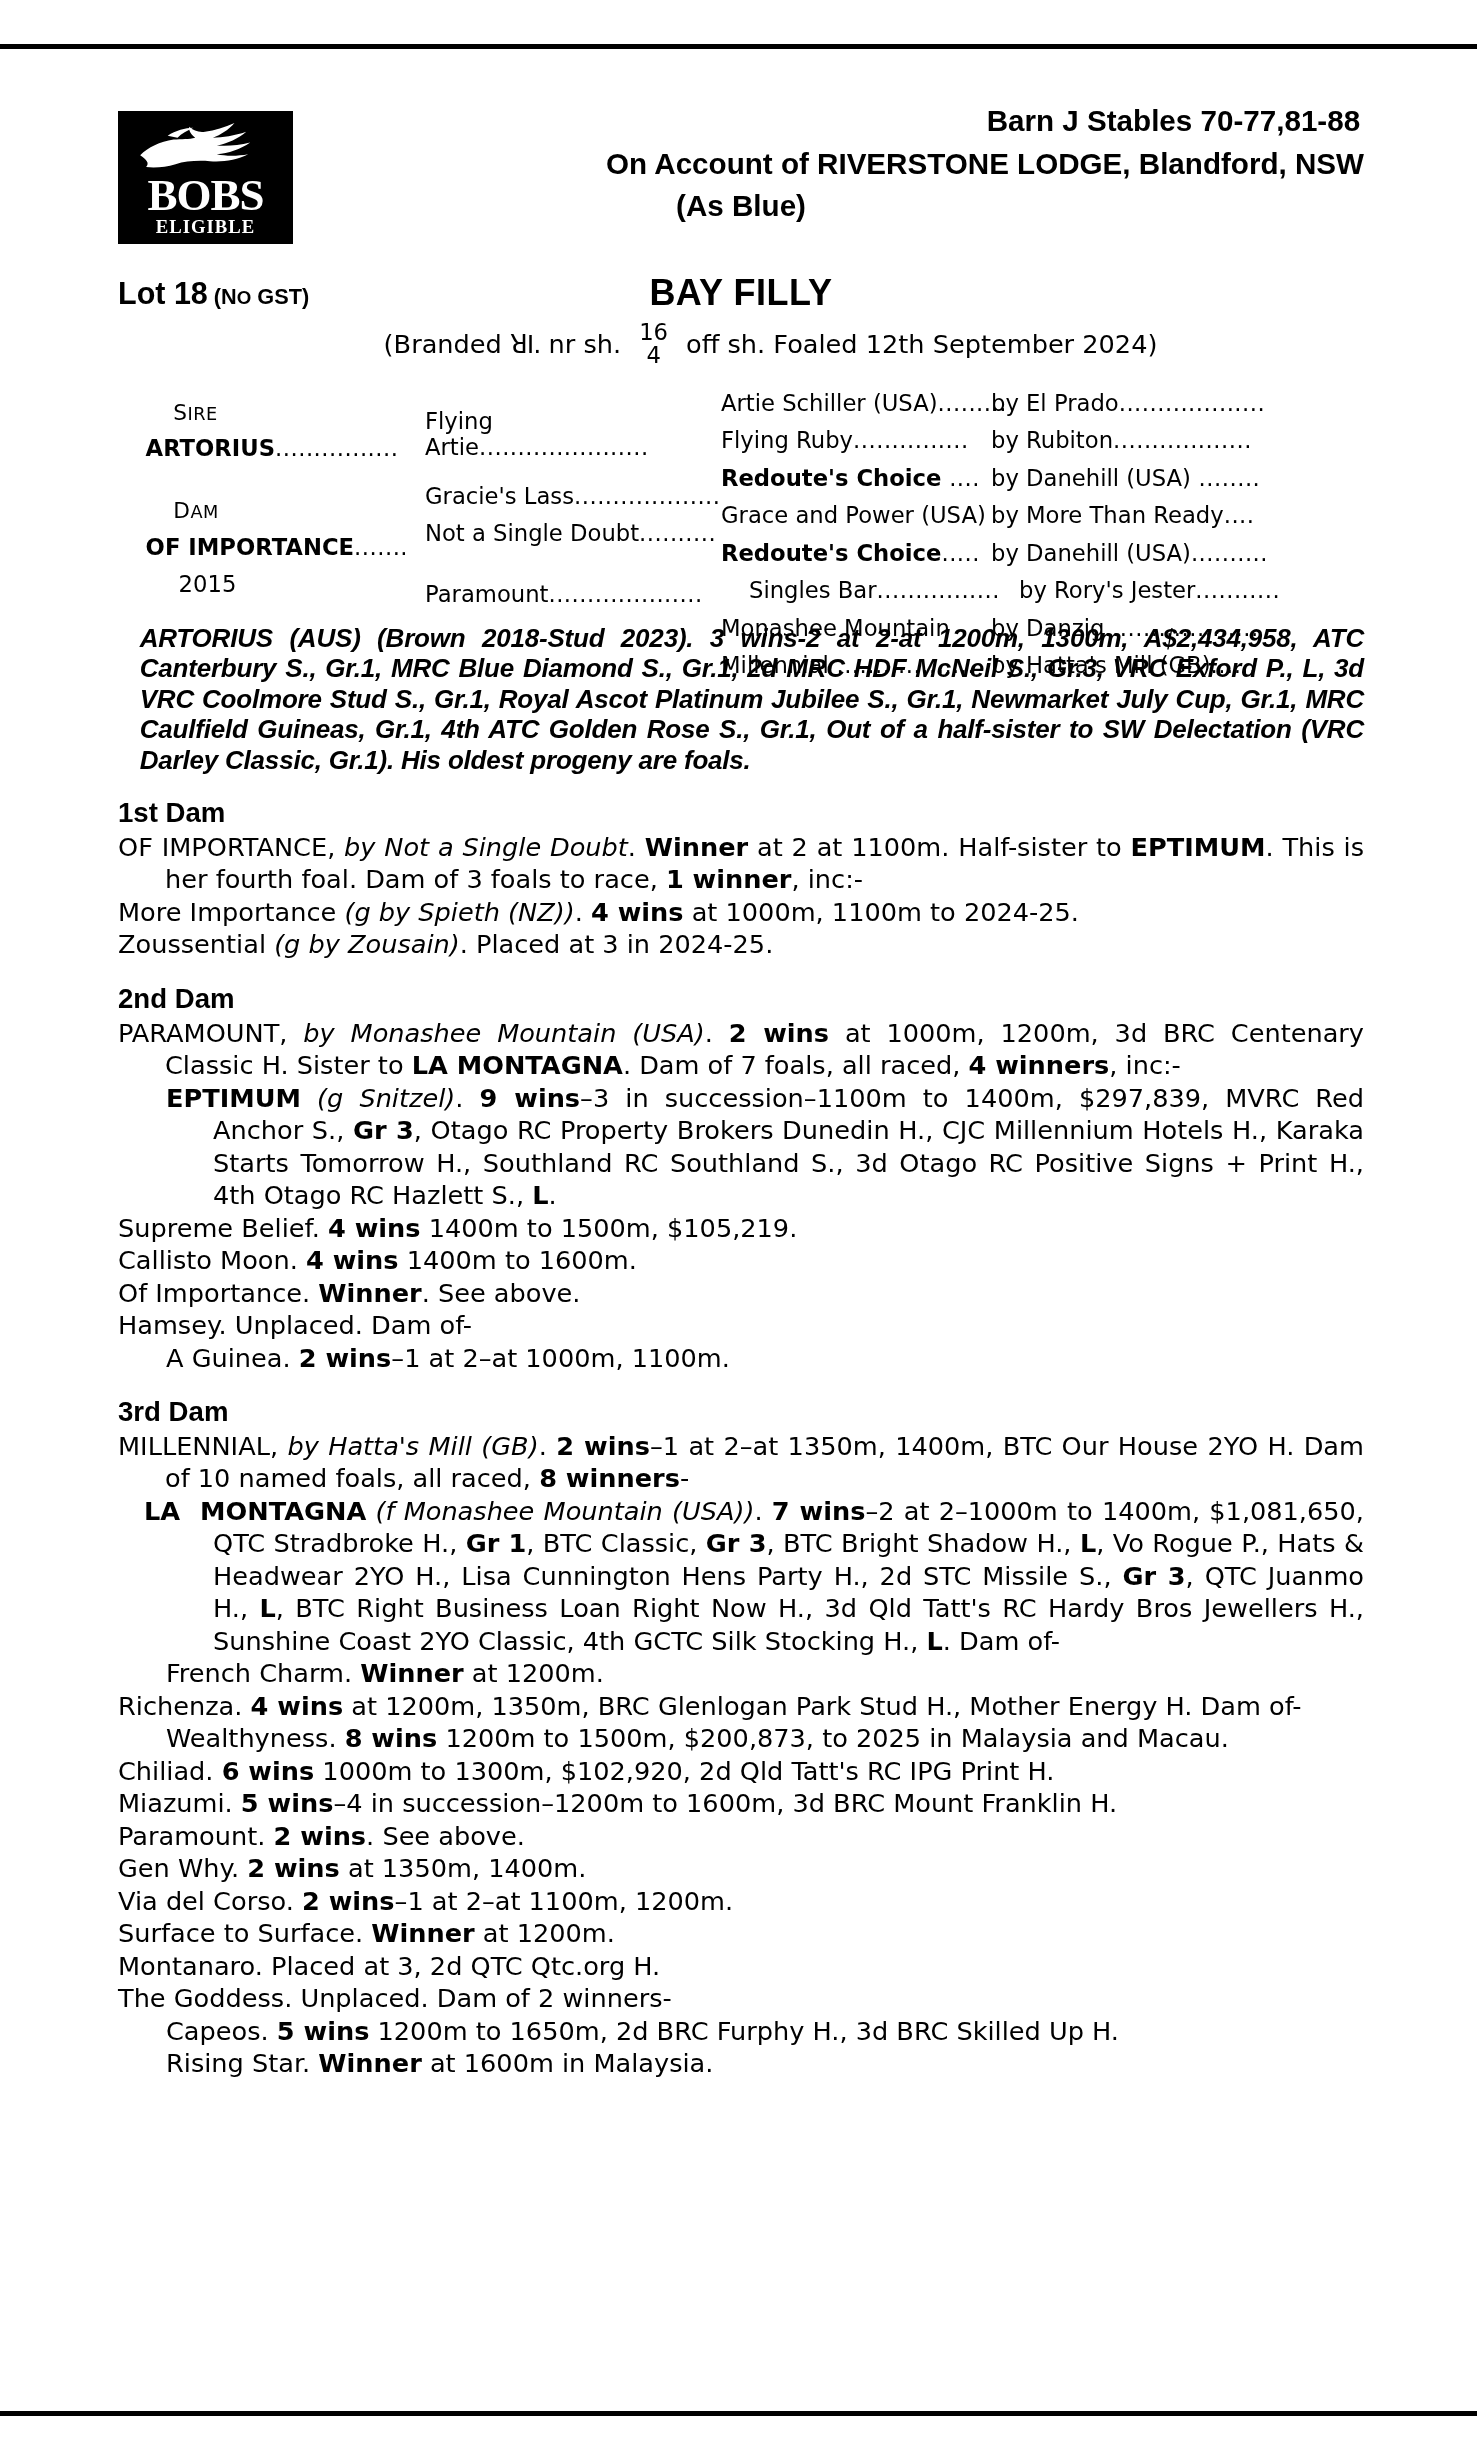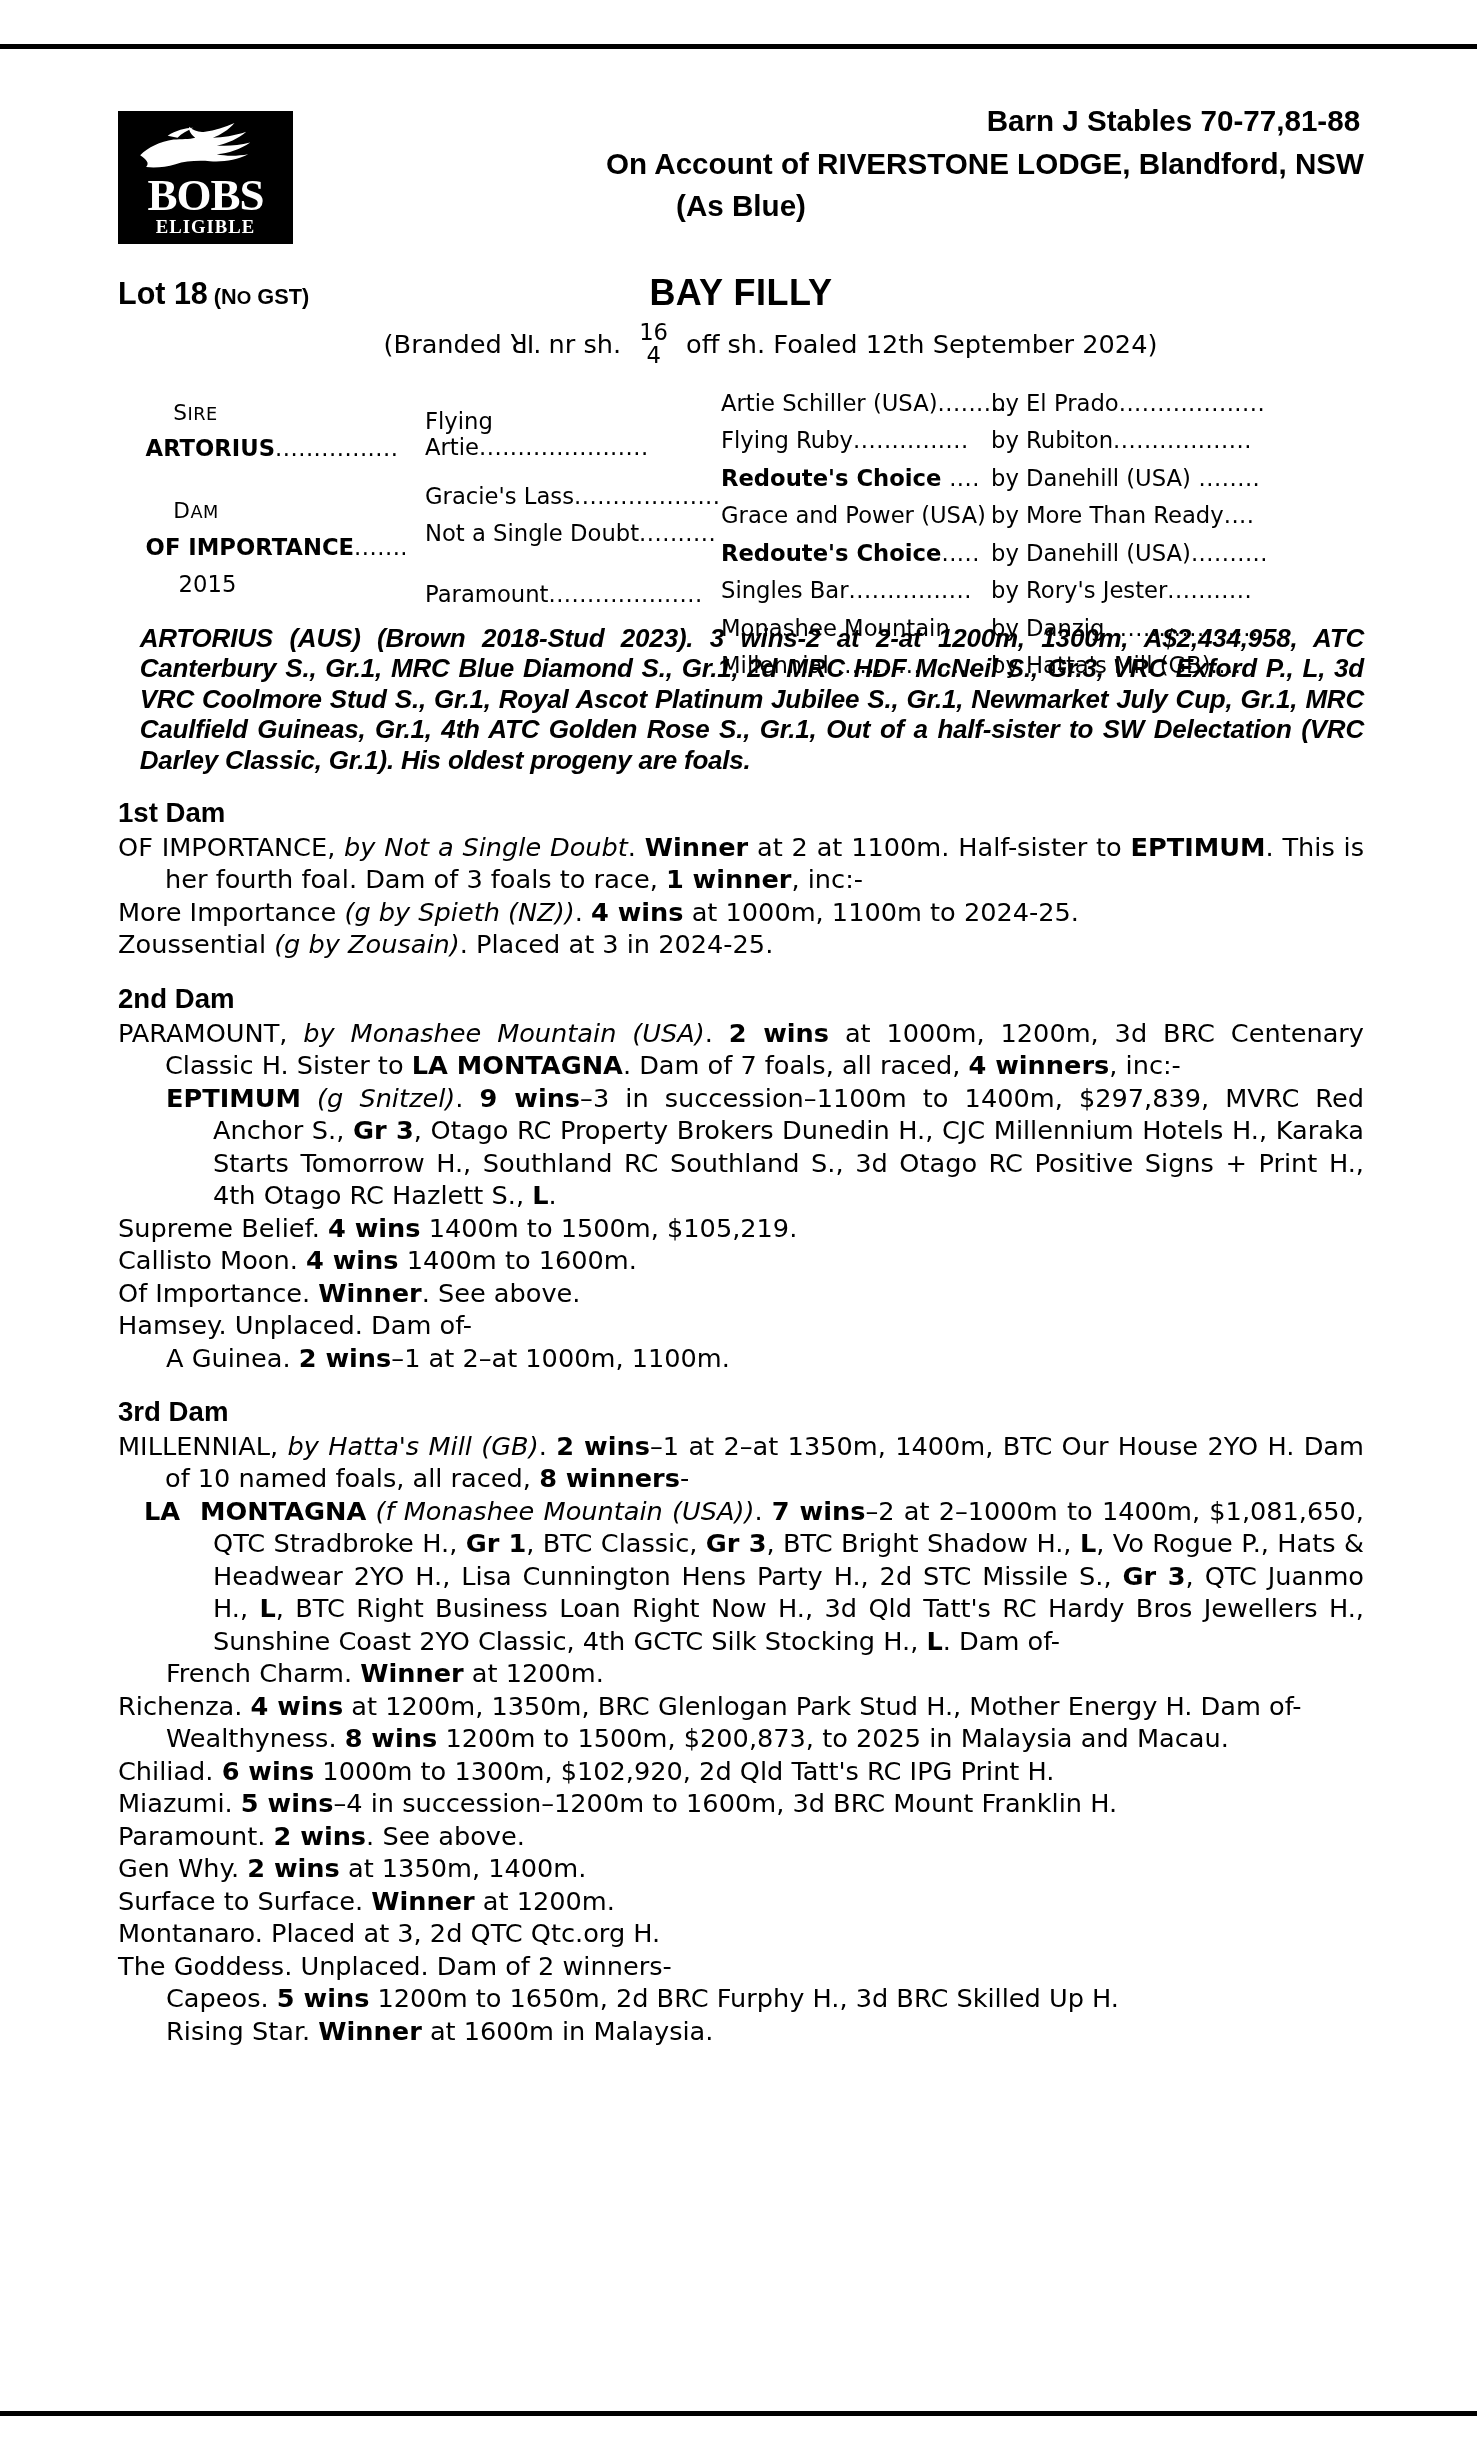--- a/index.html
+++ b/index.html
@@ -198,21 +198,21 @@
     letter-spacing: 0.5px;
   }
   .lbl .sc { font-size: 17.7px; }
   .nm-b { font-weight: bold; margin-top: 16px; }
   .dots { letter-spacing: 0.5px; }
   .r1 { position: absolute; top: 2px; }
   .r2 { position: absolute; top: 39px; }
   .r3 { position: absolute; top: 77px; }
   .r4 { position: absolute; top: 114px; }
   .r5 { position: absolute; top: 152px; }
-  .r6 { position: absolute; top: 189px; }
+  .r6 { position: absolute; top: 189px; margin-left: 28px; }
   .g1 { position: absolute; top: 19.7px; }
   .g2 { position: absolute; top: 95px; }
   .s-lbl { position: absolute; top: 11.8px; left: 27.6px; }
   .s-nm  { position: absolute; top: 47px; left: 0px; }
   .d-lbl { position: absolute; top: 110px; left: 27.6px; }
   .d-nm  { position: absolute; top: 146px; left: 0px; }
   .d-yr  { position: absolute; top: 183px; left: 33px; }
 
   
   .blurb {
@@ -355,20 +355,21 @@
         <div class="damhead">3rd Dam</div>
         <p class="ln i1">MILLENNIAL, <i>by Hatta's Mill (GB)</i>. <b>2 wins</b>–1 at 2–at 1350m, 1400m, BTC Our House 2YO H. Dam of 10 named foals, all raced, <b>8 winners</b>-</p>
         <p class="ln i2"><b>LA&nbsp; MONTAGNA</b> <i>(f Monashee Mountain (USA))</i>. <b>7 wins</b>–2 at 2–1000m to 1400m, $1,081,650, QTC Stradbroke H., <b>Gr 1</b>, BTC Classic, <b>Gr 3</b>, BTC Bright Shadow H., <b>L</b>, Vo Rogue P., Hats &amp; Headwear 2YO H., Lisa Cunnington Hens Party H., 2d STC Missile S., <b>Gr 3</b>, QTC Juanmo H., <b>L</b>, BTC Right Business Loan Right Now H., 3d Qld Tatt's RC Hardy Bros Jewellers H., Sunshine Coast 2YO Classic, 4th GCTC Silk Stocking H., <b>L</b>. Dam of-</p>
         <p class="ln i3">French Charm. <b>Winner</b> at 1200m.</p>
         <p class="ln i1">Richenza. <b>4 wins</b> at 1200m, 1350m, BRC Glenlogan Park Stud H., Mother Energy H. Dam of-</p>
         <p class="ln i3">Wealthyness. <b>8 wins</b> 1200m to 1500m, $200,873, to 2025 in Malaysia and Macau.</p>
         <p class="ln i1">Chiliad. <b>6 wins</b> 1000m to 1300m, $102,920, 2d Qld Tatt's RC IPG Print H.</p>
         <p class="ln i1">Miazumi. <b>5 wins</b>–4 in succession–1200m to 1600m, 3d BRC Mount Franklin H.</p>
         <p class="ln i1">Paramount. <b>2 wins</b>. See above.</p>
         <p class="ln i1">Gen Why. <b>2 wins</b> at 1350m, 1400m.</p>
+        <p class="ln i1">Via del Corso. <b>2 wins</b>–1 at 2–at 1100m, 1200m.</p>
         <p class="ln i1">Surface to Surface. <b>Winner</b> at 1200m.</p>
         <p class="ln i1">Montanaro. Placed at 3, 2d QTC Qtc.org H.</p>
         <p class="ln i1">The Goddess. Unplaced. Dam of 2 winners-</p>
         <p class="ln i3">Capeos. <b>5 wins</b> 1200m to 1650m, 2d BRC Furphy H., 3d BRC Skilled Up H.</p>
         <p class="ln i3">Rising Star. <b>Winner</b> at 1600m in Malaysia.</p>
       </div>
 
   </div>
 </div>
 

